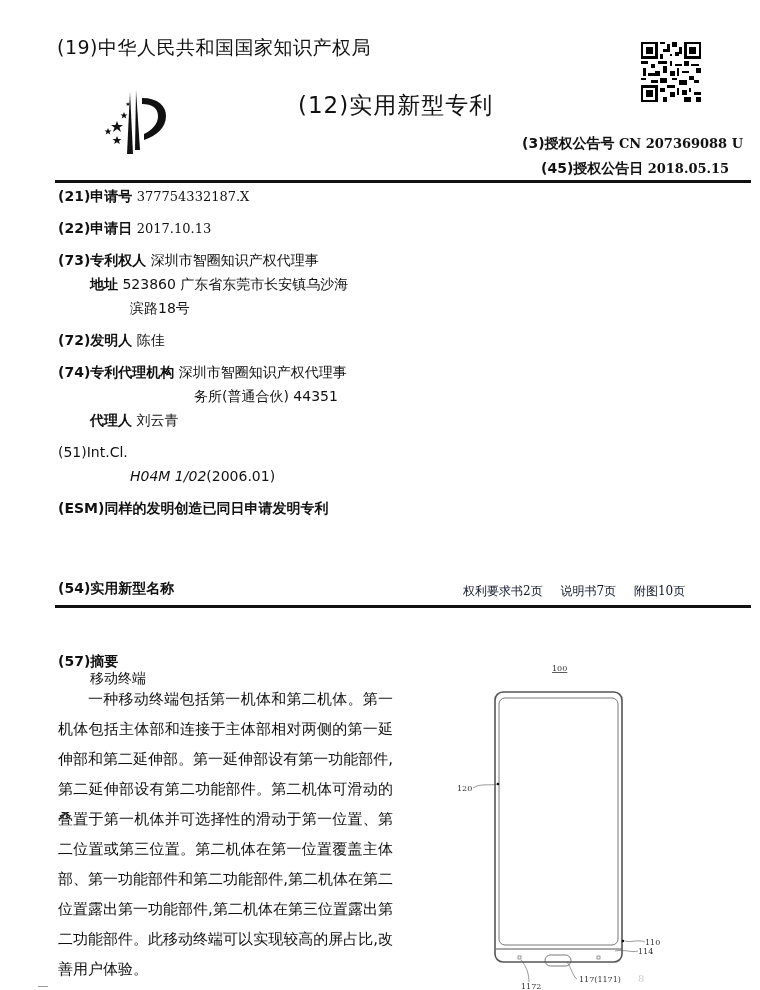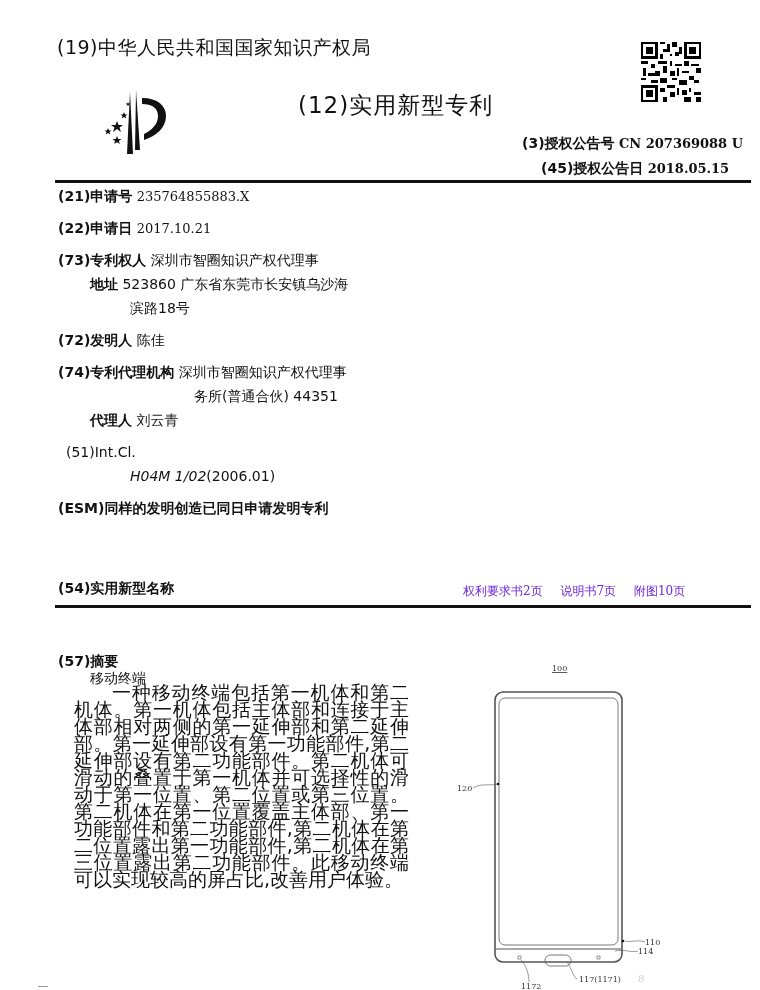--- a/index.html
+++ b/index.html
@@ -13,23 +13,23 @@
     .qr { left: 641px; top: 42px; width: 60px; height: 60px; }
     .doctype { left: 298px; top: 90px; font-size: 23px; letter-spacing: 1px; }
     .pubno { left: 522px; top: 135px; font-size: 14px; }
     .pubdate { left: 522px; top: 160px; font-size: 14px; margin-left: 19px; }
     .mono { font-family: "DejaVu Serif", serif; font-size: 13px; font-weight: bold; }
     .rule { position: absolute; left: 55px; width: 696px; height: 3px; background: #111; }
     .field { position: absolute; left: 58px; font-size: 14px; white-space: nowrap; }
     .lbl { font-weight: bold; }
     .val { font-weight: normal; }
     .serif { font-family: "DejaVu Serif", serif; font-size: 13px; }
-    .pages { left: 463px; top: 583px; font-family: "DejaVu Serif", serif; font-size: 12px; color: #6d28d9; }
+    .pages { left: 463px; top: 583px; font-family: "DejaVu Serif", serif; font-size: 12px; color: #0f172a; }
     .pages span { margin-right: 14px; }
-    .abstract { position: absolute; left: 58px; top: 684px; width: 335px; font-size: 19px; line-height: 17px; text-align: justify; text-indent: 2em; margin-left: 16px; }
+    .abstract { position: absolute; left: 58px; top: 684px; width: 335px; font-size: 15px; line-height: 30px; text-align: justify; text-indent: 2em; }
     .fig { position: absolute; left: 445px; top: 655px; width: 260px; height: 335px; }
     .faint { position: absolute; left: 38px; top: 986px; width: 10px; height: 1px; background: #999; }
   </style>
 </head>
 <body>
 
 <div class="abs office">(19)中华人民共和国国家知识产权局</div>
 
 <div class="abs logo">
   <svg width="70" height="70" viewBox="0 0 70 70">
@@ -108,25 +108,25 @@
 </div>
 <div class="abs pubdate">
   <span class="lbl">(45)授权公告日</span>
   <span class="mono">2018.05.15</span>
 </div>
 
 <div class="rule" style="top:180px;"></div>
 
 <div class="field" style="top:188px;">
   <span class="lbl">(21)申请号</span>
-  <span class="serif">235764855883.X</span>
+  <span class="serif">377754332187.X</span>
 </div>
 <div class="field" style="top:220px;">
   <span class="lbl">(22)申请日</span>
-  <span class="serif">2017.10.21</span>
+  <span class="serif">2017.10.13</span>
 </div>
 <div class="field" style="top:252px;">
   <span class="lbl">(73)专利权人</span>
   <span class="val">深圳市智圈知识产权代理事</span>
 </div>
 <div class="field" style="top:276px; left:90px;">
   <span class="lbl">地址</span>
   <span class="val">523860 广东省东莞市长安镇乌沙海</span>
 </div>
 <div class="field" style="top:300px; left:130px;">滨路18号</div>
@@ -136,21 +136,21 @@
 </div>
 <div class="field" style="top:364px;">
   <span class="lbl">(74)专利代理机构</span>
   <span class="val">深圳市智圈知识产权代理事</span>
 </div>
 <div class="field" style="top:388px; left:194px;">务所(普通合伙) 44351</div>
 <div class="field" style="top:412px; left:90px;">
   <span class="lbl">代理人</span>
   <span class="val">刘云青</span>
 </div>
-<div class="field" style="top:444px;margin-left:8px;">(51)Int.Cl.</div>
+<div class="field" style="top:444px;">(51)Int.Cl.</div>
 <div class="field" style="top:468px; left:90px;margin-left:40px;">
   <span style="font-style:italic;">H04M 1/02</span><span>(2006.01)</span>
 </div>
 <div class="field lbl" style="top:500px;">(ESM)同样的发明创造已同日申请发明专利</div>
 
 <div class="abs pages">
   <span>权利要求书2页</span>
   <span>说明书7页</span>
   <span>附图10页</span>
 </div>

